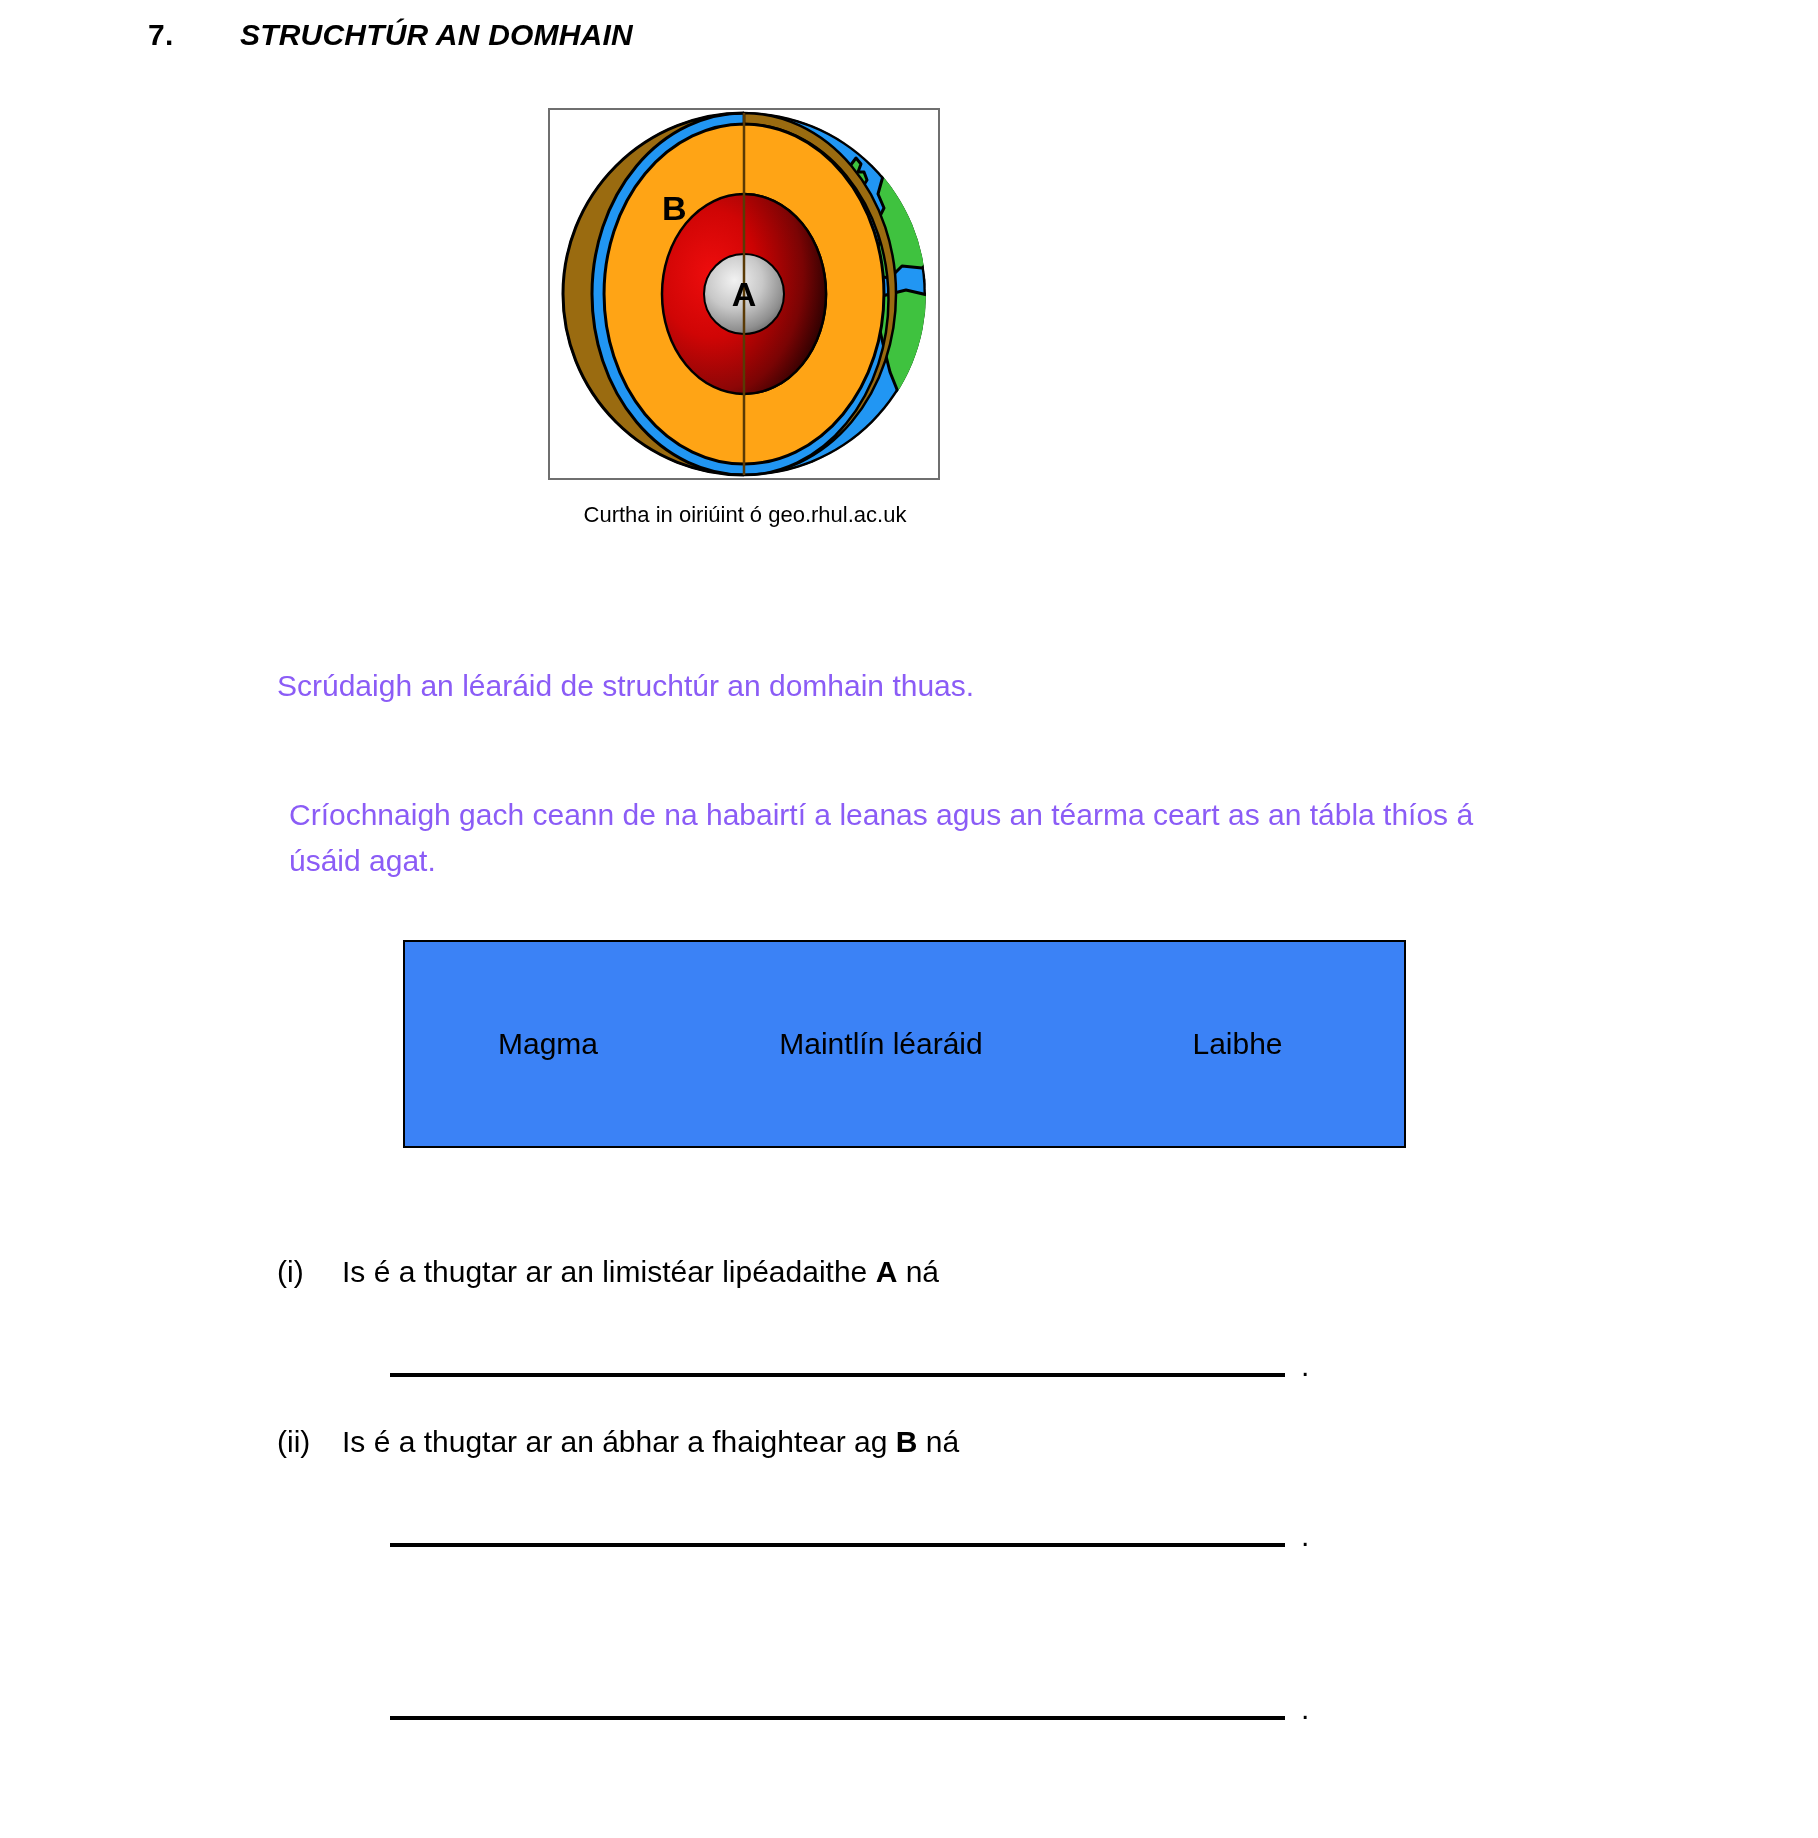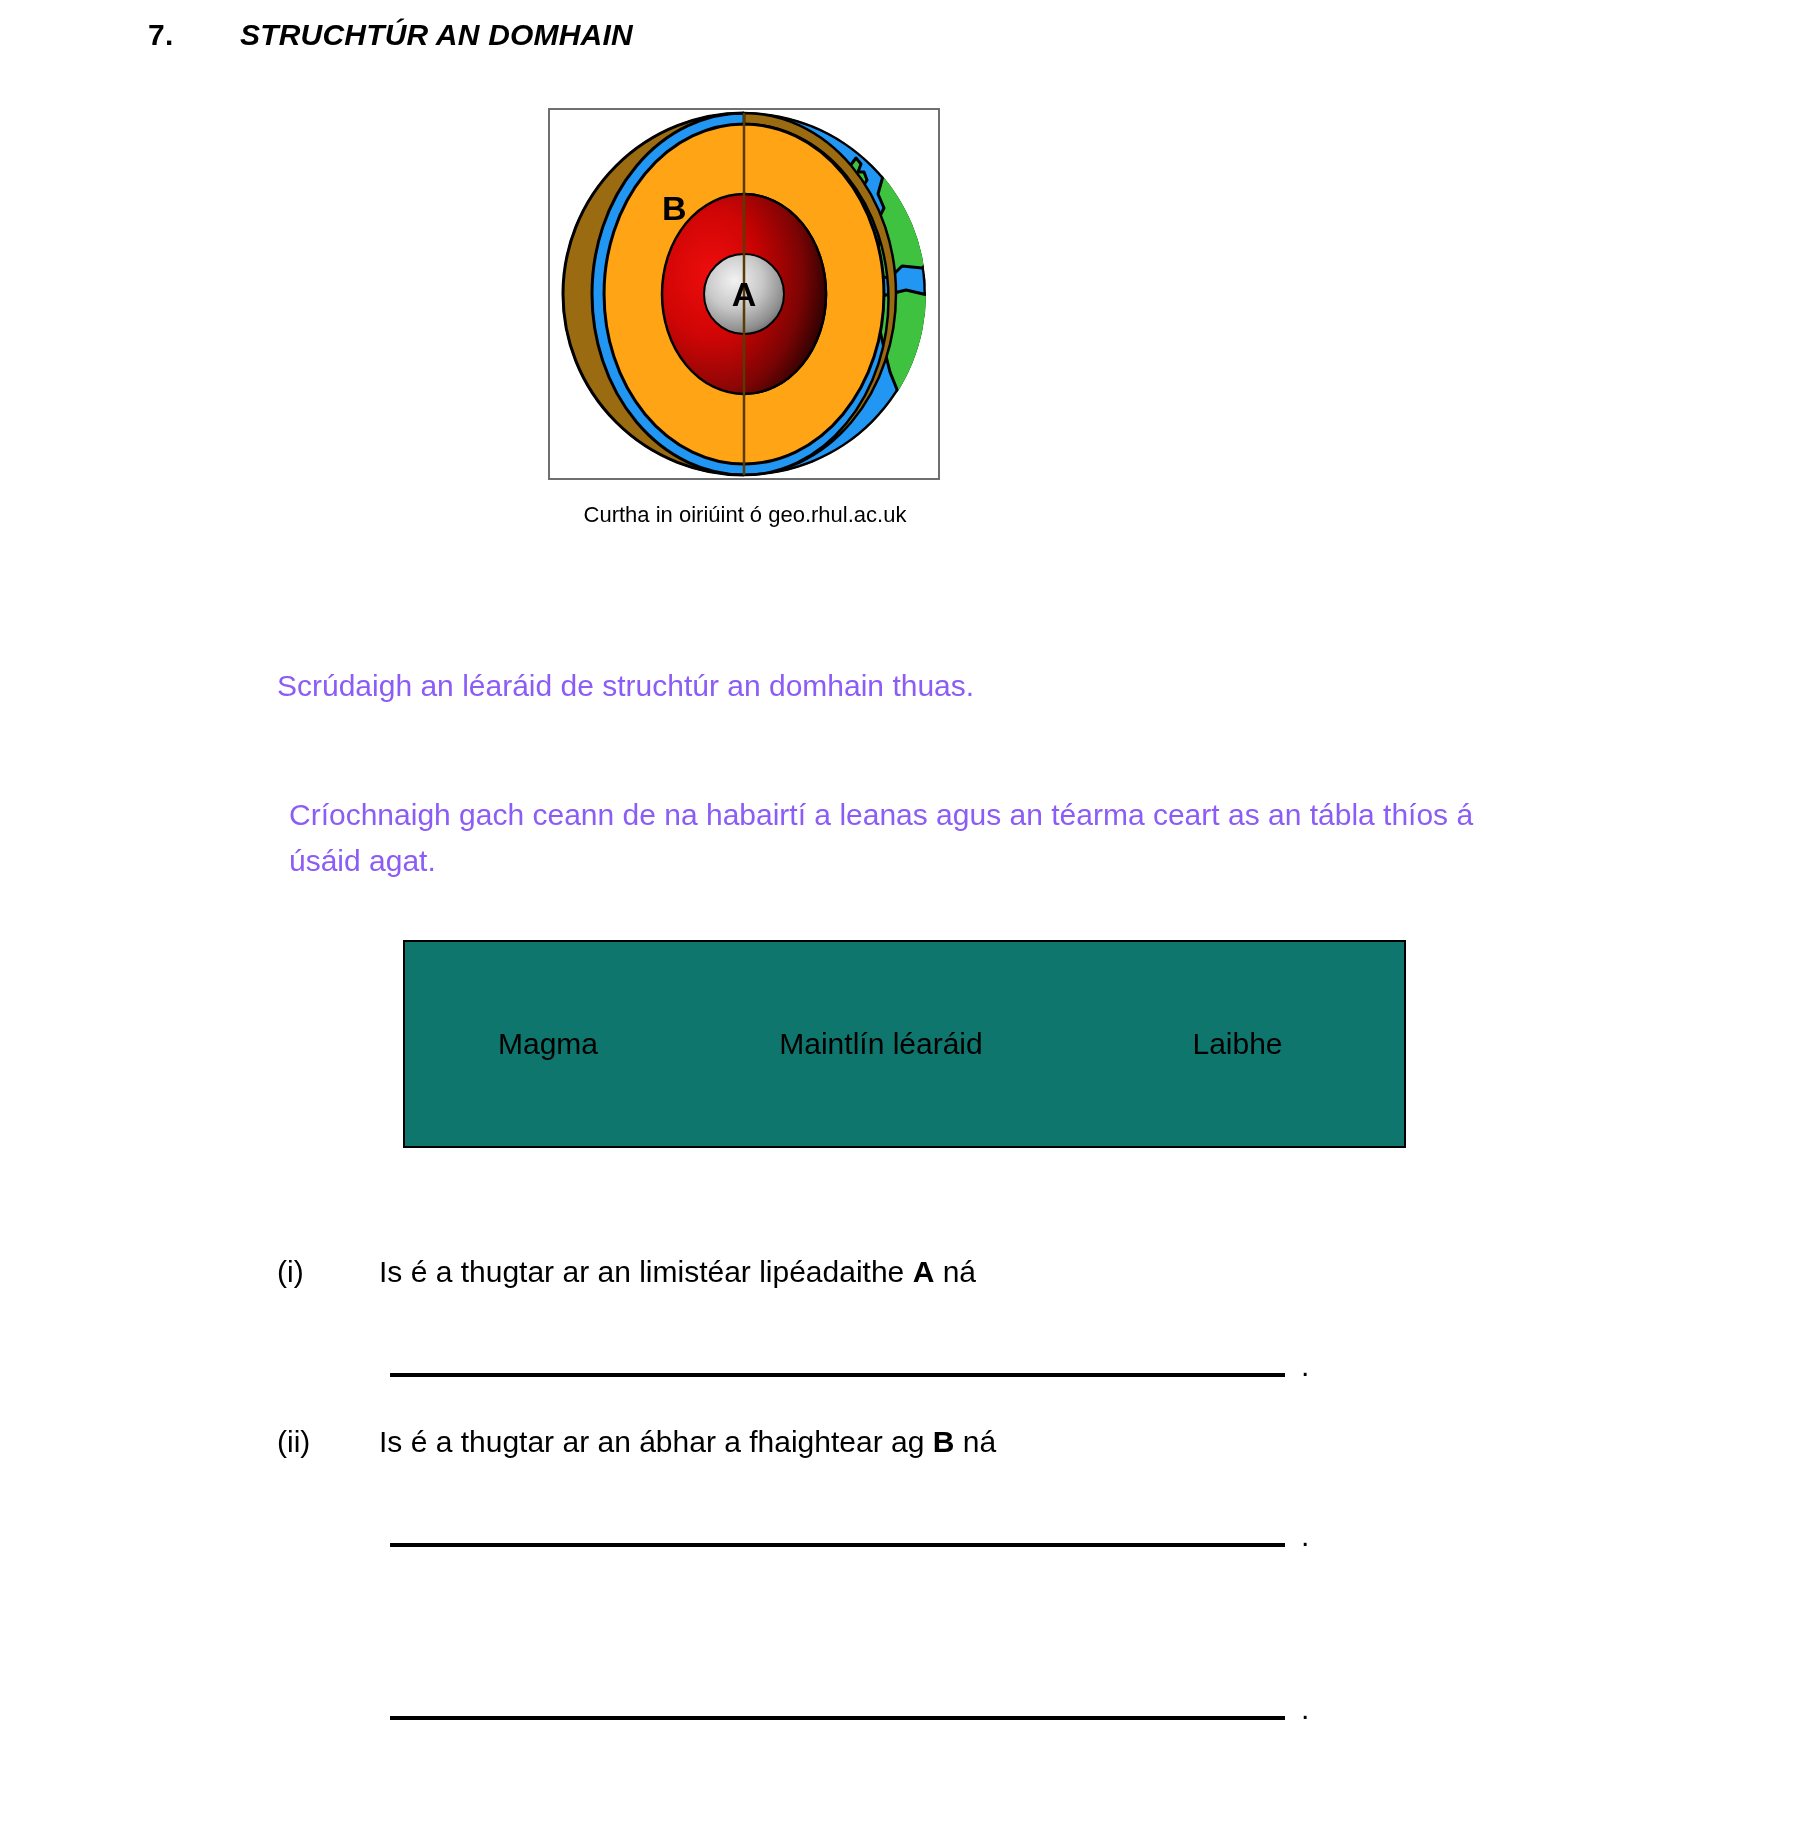--- a/index.html
+++ b/index.html
@@ -94,21 +94,21 @@
 
   
   .wordbank {
     position: absolute;
     left: 403px;
     top: 940px;
     width: 1003px;
     height: 208px;
     border: 2px solid #000000;
     box-sizing: border-box;
-    background: #0f766e;
+    background: #3b82f6;
     display: flex;
     flex-direction: column;
     justify-content: center;
   }
   .wb-row {
     display: flex;
     align-items: center;
     height: 100px;
   }
   .wb-cell {
@@ -128,21 +128,21 @@
     font-size: 30px;
     line-height: 44px;
   }
   .q-label {
     position: absolute;
     left: 0;
     top: 0;
     width: 90px;
   }
   .q-text {
-    margin-left: 102px;
+    margin-left: 65px;
     display: block;
     white-space: nowrap;
   }
   .q-text b { font-weight: bold; }
 
   .answer-line {
     position: absolute;
     left: 390px;
     display: flex;
     align-items: flex-end;

